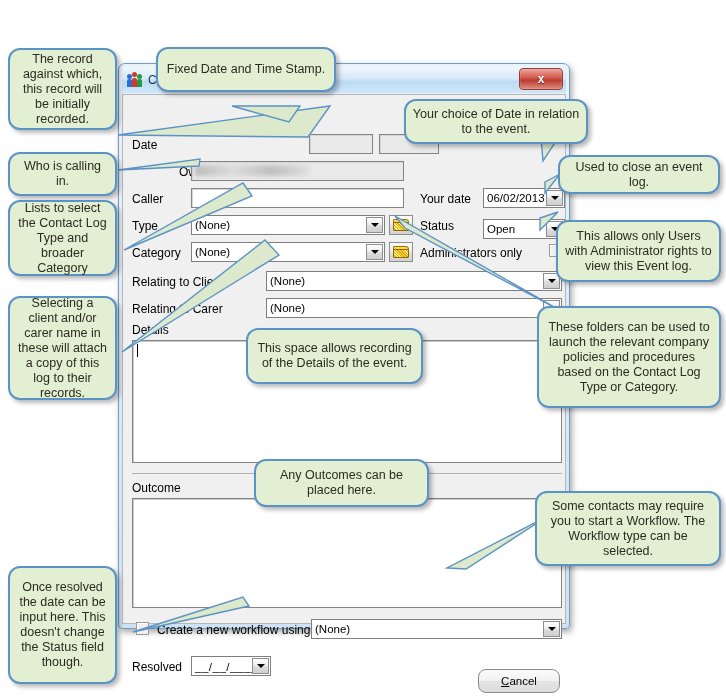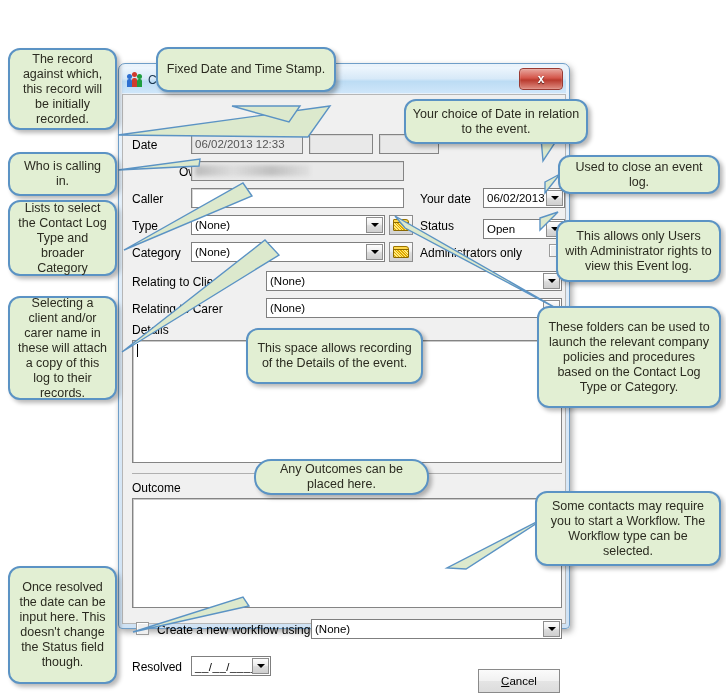--- a/index.html
+++ b/index.html
@@ -297,21 +297,20 @@
         <span class="s s3"></span>
     </span>
     <span id="title-text">C</span>
     <span id="title-text-blur"></span>
     <span id="close-button">x</span>
   </div>
 
   <div id="client-area">
 
     <span class="lbl" style="left:9px; top:43px;">Date</span>
-    <div class="tbox ro sunken" style="left:68px; top:39px; width:112px; height:20px;">06/02/2013 12:33</div>
     <div class="tbox ro sunken" style="left:186px; top:39px; width:64px; height:20px;"></div>
     <div class="tbox ro sunken" style="left:256px; top:39px; width:60px; height:20px;"></div>
 
     <span class="lbl" style="left:25px; top:70px;margin-left:31px;">Owner</span>
     <div class="tbox ro sunken" style="left:68px; top:66px; width:213px; height:20px;">
       <span style="display:block;width:115px;height:11px;margin-top:2px;background:linear-gradient(90deg,rgba(150,150,150,.55),rgba(150,150,150,.15),rgba(150,150,150,.5),rgba(150,150,150,.1));filter:blur(2px);"></span>
     </div>
 
     <span class="lbl" style="left:9px; top:97px;">Caller</span>
     <div class="tbox sunken" style="left:68px; top:93px; width:213px; height:20px;"></div>
@@ -401,21 +400,21 @@
     <div class="combo" style="left:68px; top:561px; width:80px; height:20px; padding-top:2px;">
       <span style="letter-spacing:0.5px;">__/__/____</span>
       <span class="arrow">
           <i></i>
         </span>
     </div>
 
     <div class="btn" style="left:265px; top:559px; width:82px; height:24px;">
         <span><u>S</u><span>ave</span></span>
       </div>
-    <div class="btn" style="left:355px; top:527px; width:82px; height:24px;">
+    <div class="btn" style="left:355px; top:527px; width:82px; height:24px;border-radius:8px;">
         <span><u>C</u><span>ancel</span></span>
       </div>
 
   </div>
 </div>
 
 <div class="callout" style="left:8px;  top:48px;  width:109px; height:82px;">The record against which, this record will be initially recorded.</div>
 
 <div class="callout" style="left:156px; top:47px;  width:180px; height:45px;">Fixed Date and Time Stamp.</div>
 
@@ -428,17 +427,17 @@
 <div class="callout" style="left:8px;  top:200px; width:109px; height:76px;">Lists to select the Contact Log Type and broader Category</div>
 
 <div class="callout" style="left:556px; top:220px; width:165px; height:62px;">This allows only Users with Administrator rights to view this Event log.</div>
 
 <div class="callout" style="left:8px;  top:296px; width:109px; height:104px;">Selecting a client and/or carer name in these will attach a copy of this log to their records.</div>
 
 <div class="callout" style="left:246px; top:328px; width:177px; height:56px;">This space allows recording of the Details of the event.</div>
 
 <div class="callout" style="left:537px; top:306px; width:184px; height:102px;">These folders can be used to launch the relevant company policies and procedures based on the Contact Log Type or Category.</div>
 
-<div class="callout" style="left:254px; top:459px; width:175px; height:36px;border-radius:17px;">Any Outcomes can be placed here.</div>
+<div class="callout" style="left:254px; top:459px; width:175px; height:48px;">Any Outcomes can be placed here.</div>
 
 <div class="callout" style="left:535px; top:491px; width:186px; height:75px;">Some contacts may require you to start a Workflow. The Workflow type can be selected.</div>
 
 <div class="callout" style="left:8px;  top:566px; width:109px; height:118px;">Once resolved the date can be input here. This doesn't change the Status field though.</div>
 
 </body></html>

